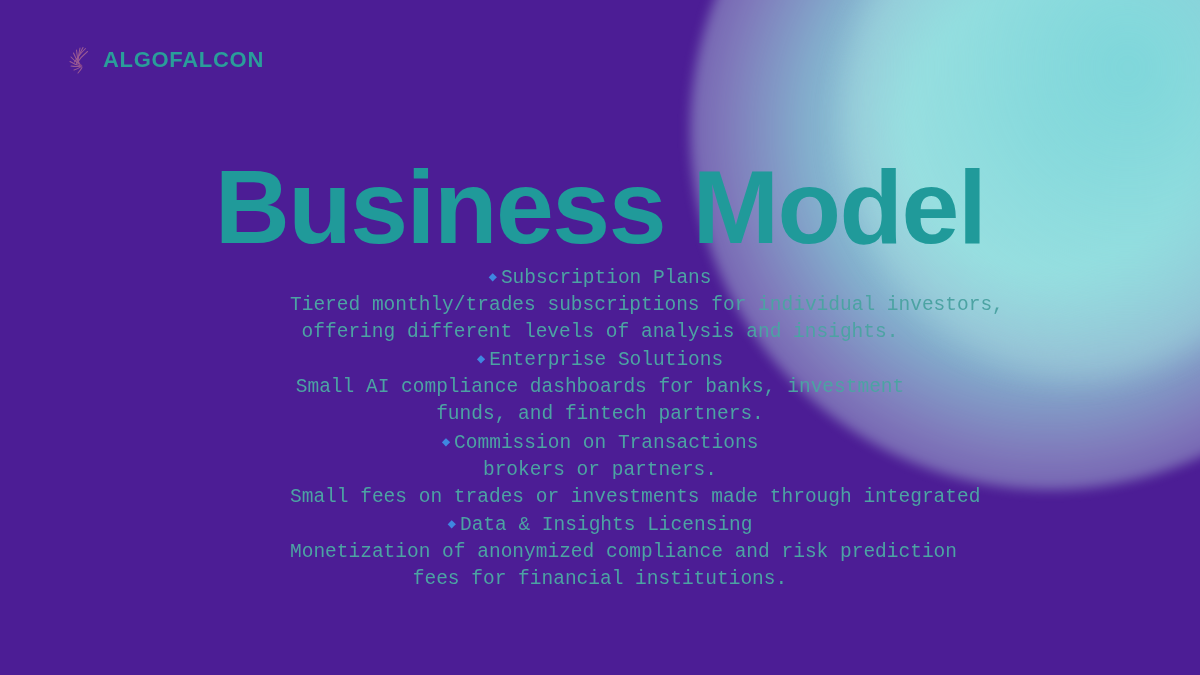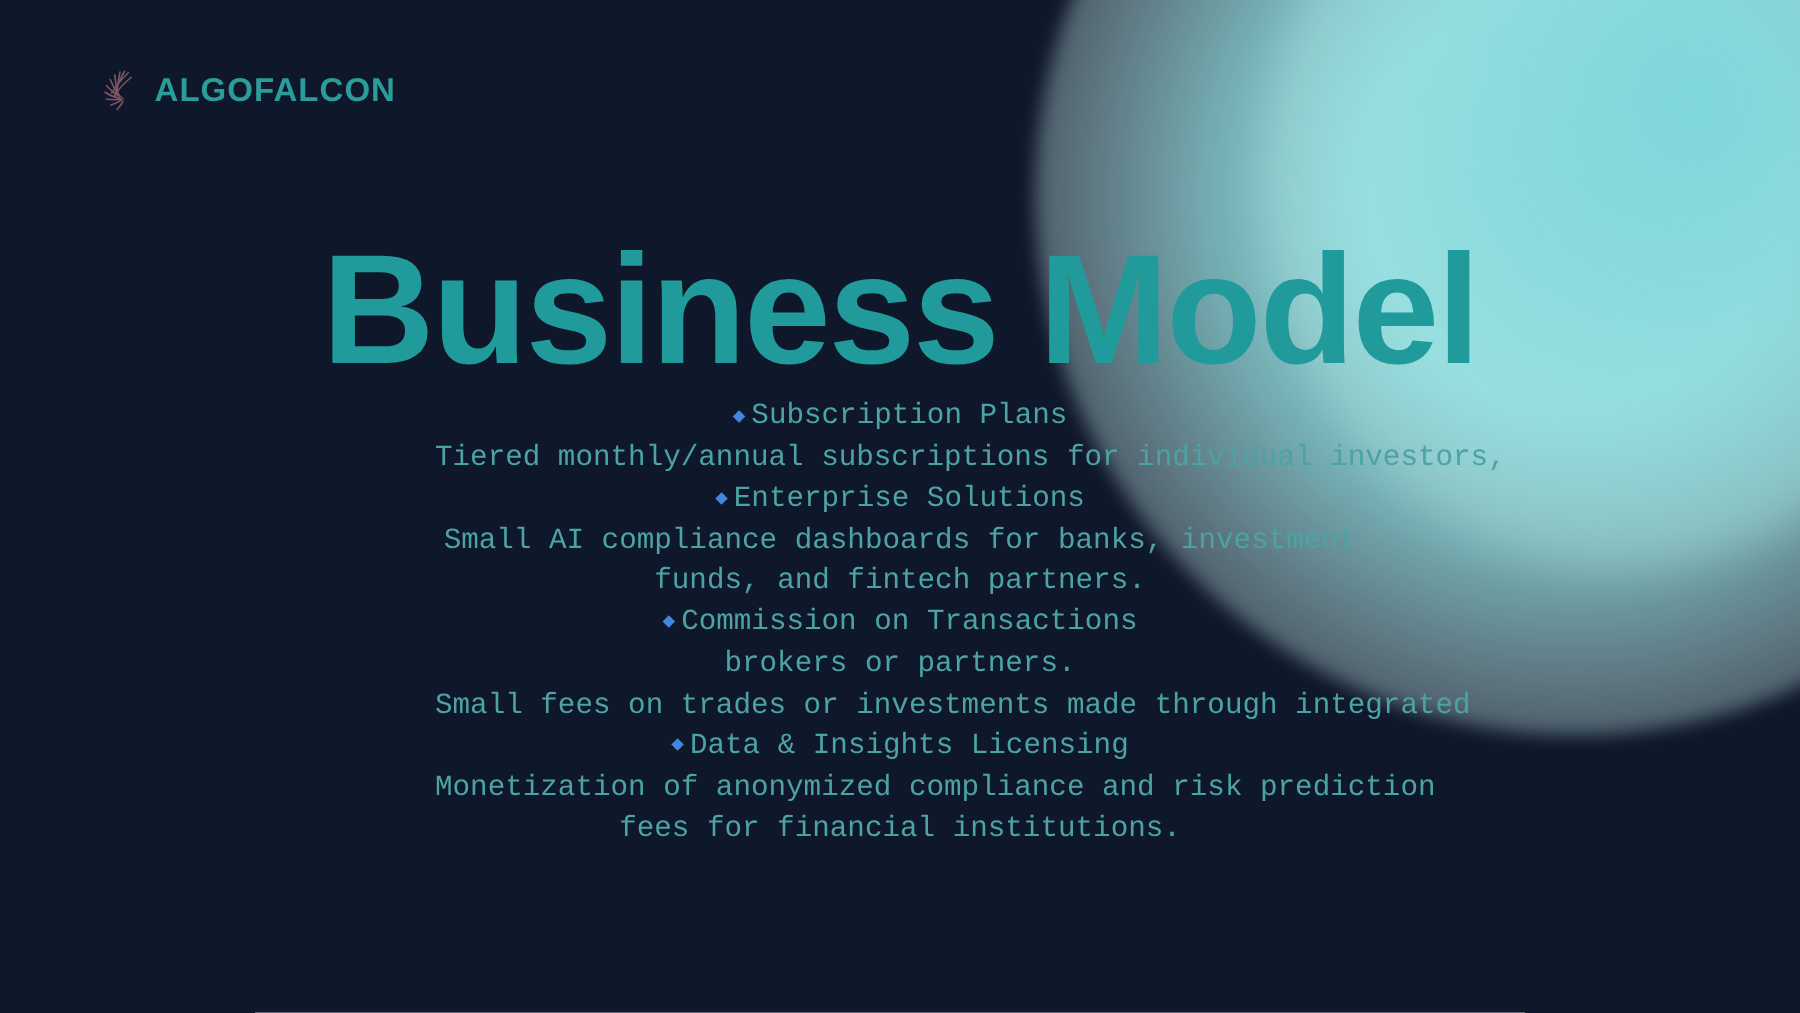--- a/index.html
+++ b/index.html
@@ -12,21 +12,21 @@
     overflow: hidden;
     background: #f4f4f3;
     font-family: "Liberation Sans", sans-serif;
     -webkit-font-smoothing: antialiased;
   }
 
   #slide {
     position: relative;
     width: 1200px;
     height: 675px;
-    background: #0f172a;
+    background: #4c1d95;
     overflow: hidden;
   }
 
   
   .corner-glow {
     position: absolute;
     top: -230px;
     right: -210px;
     width: 720px;
     height: 720px;
@@ -154,21 +154,22 @@
     </span>
     <span class="brand-name">ALGOFALCON</span>
   </div>
 
   <h1 class="headline">Business Model</h1>
 
   <div class="body-block">
     <span class="bullet-line">
       <span class="bullet-mark">◆</span><span>Subscription Plans</span>
     </span>
-    <span class="body-line">Tiered monthly/annual subscriptions for individual investors,</span>
+    <span class="body-line">Tiered monthly/trades subscriptions for individual investors,</span>
+    <span class="body-line">offering different levels of analysis and insights.</span>
 
     <span class="bullet-line">
       <span class="bullet-mark">◆</span><span>Enterprise Solutions</span>
     </span>
     <span class="body-line">Small AI compliance dashboards for banks, investment</span>
     <span class="body-line">funds, and fintech partners.</span>
 
     <span class="bullet-line">
       <span class="bullet-mark">◆</span><span>Commission on Transactions</span>
     </span>

